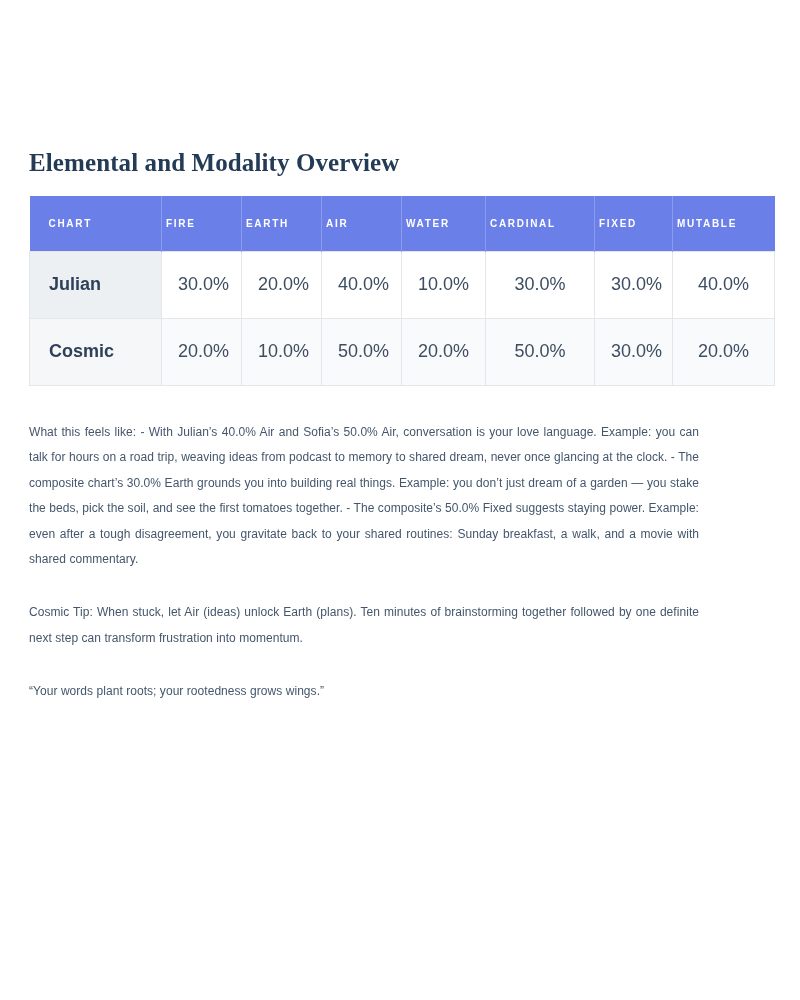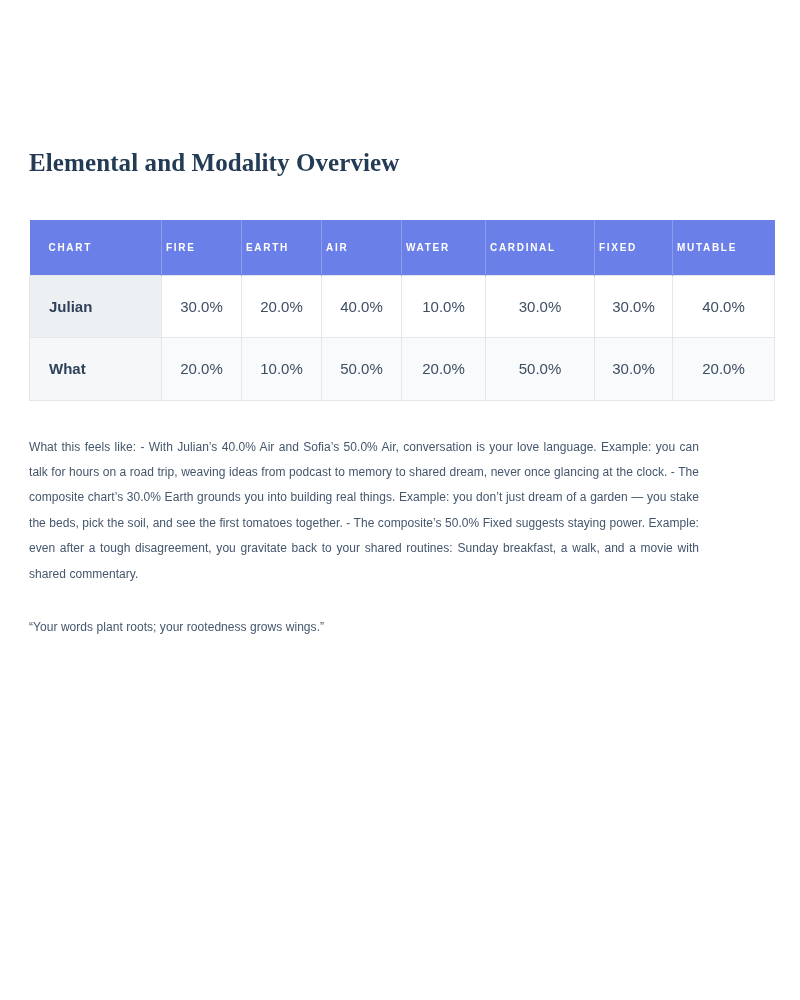--- a/index.html
+++ b/index.html
@@ -29,21 +29,21 @@
     font-weight: 700;
     color: #243b56;
     letter-spacing: 0.1px;
     margin: 0;
     padding-top: 148px;
     line-height: 1.2;
   }
 
   
   .table-wrap {
-    margin-top: 42px;
+    margin-top: 18px;
   }
   table.overview {
     border-collapse: collapse;
     width: 745px;
     table-layout: fixed;
     font-size: 12.5px;
   }
   table.overview thead th {
     background: #6a7fe7;
     color: #ffffff;
@@ -63,21 +63,21 @@
     text-align: left;
     padding-left: 19px;
   }
 
   table.overview tbody td {
     border: 1px solid #e3e7ec;
     border-top: none;
     padding: 19px 16px;
     text-align: center;
     color: #3e4e62;
-    font-size: 15px;
+    font-size: 18px;
     vertical-align: middle;
     background: #ffffff;
   }
   table.overview tbody tr:first-child td { border-top: 1px solid #e3e7ec; }
   table.overview tbody tr.alt td { background: #f8fafb; }
 
   table.overview tbody td.rowhead {
     text-align: left;
     padding-left: 19px;
     font-weight: 700;
@@ -151,31 +151,32 @@
           <td class="rowhead">Julian</td>
           <td>30.0%</td>
           <td>20.0%</td>
           <td>40.0%</td>
           <td>10.0%</td>
           <td>30.0%</td>
           <td>30.0%</td>
           <td>40.0%</td>
         </tr>
         <tr class="alt">
-          <td class="rowhead">What</td>
+          <td class="rowhead">Cosmic</td>
           <td>20.0%</td>
           <td>10.0%</td>
           <td>50.0%</td>
           <td>20.0%</td>
           <td>50.0%</td>
           <td>30.0%</td>
           <td>20.0%</td>
         </tr>
       </tbody>
     </table>
   </div>
 
   <div class="body-copy">
     <p>What this feels like: - With Julian’s 40.0% Air and Sofia’s 50.0% Air, conversation is your love language. Example: you can talk for hours on a road trip, weaving ideas from podcast to memory to shared dream, never once glancing at the clock. - The composite chart’s 30.0% Earth grounds you into building real things. Example: you don’t just dream of a garden — you stake the beds, pick the soil, and see the first tomatoes together. - The composite’s 50.0% Fixed suggests staying power. Example: even after a tough disagreement, you gravitate back to your shared routines: Sunday breakfast, a walk, and a movie with shared commentary.</p>
+    <p>Cosmic Tip: When stuck, let Air (ideas) unlock Earth (plans). Ten minutes of brainstorming together followed by one definite next step can transform frustration into momentum.</p>
     <p class="no-justify">“Your words plant roots; your rootedness grows wings.”</p>
   </div>
 
 </div>
 
 </body></html>

